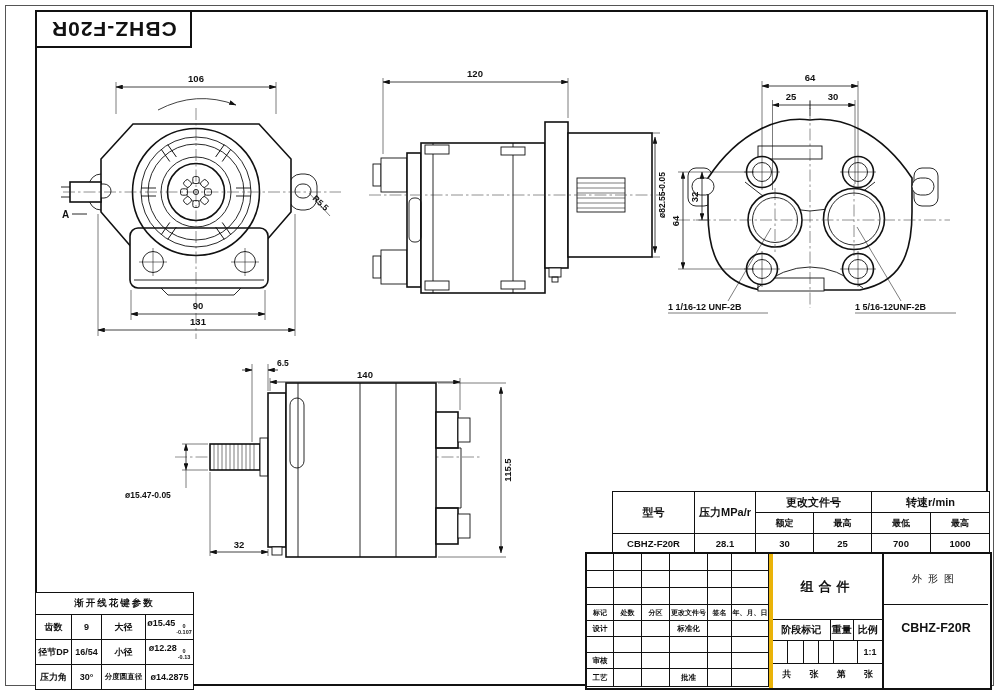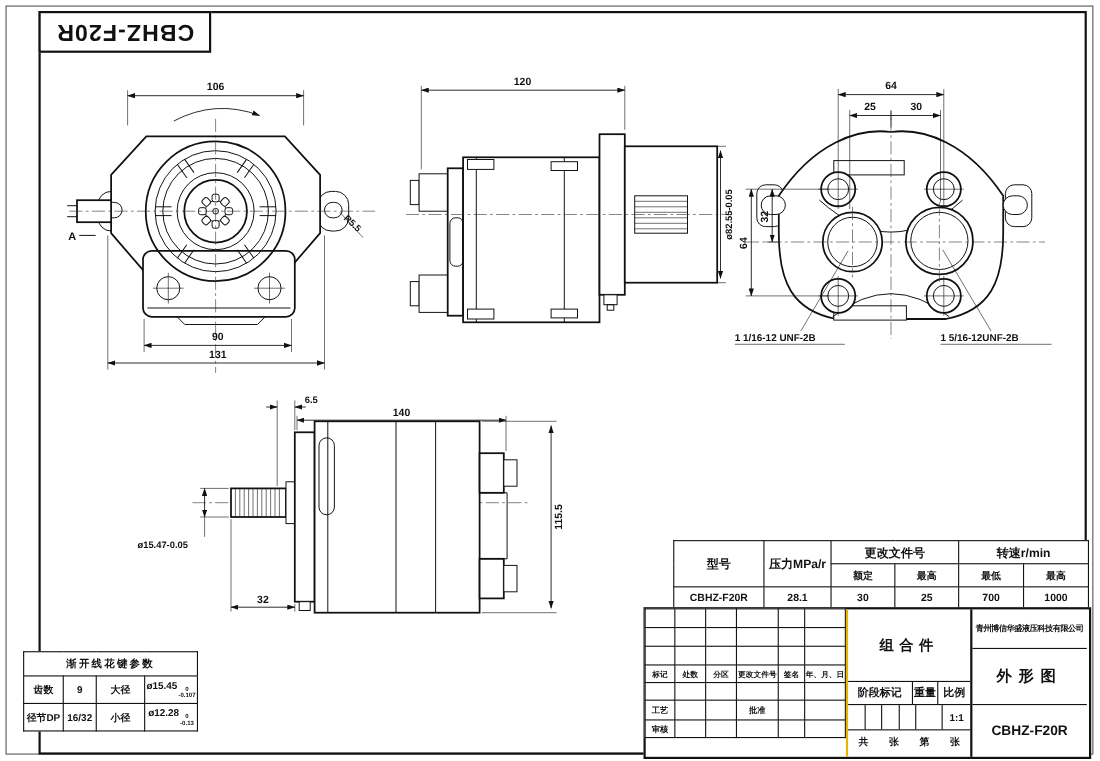--- a/index.html
+++ b/index.html
@@ -24,50 +24,50 @@
   .dimE{stroke:#111;stroke-width:.8;fill:none;marker-end:url(#ar)}
   .dimS{stroke:#111;stroke-width:.8;fill:none;marker-start:url(#ar)}
   svg text{font-family:"Liberation Sans",sans-serif;font-weight:bold;fill:#111}
   text.dt{font-size:9.5px;text-anchor:middle}
   text.ds{font-size:8.5px;text-anchor:start}
 
   
   .ttable{position:absolute;border-collapse:collapse;table-layout:fixed;background:#fff}
   .ttable td{border:1px solid #111;padding:0;text-align:center;vertical-align:middle;
              font-weight:bold;overflow:hidden;white-space:nowrap}
-  .spline{left:21px;top:592px;width:158px;font-size:9px}
+  .spline{left:35px;top:592px;width:158px;font-size:9px}
   .spline .ttl{height:21px;font-size:9.5px;letter-spacing:2px}
   .spline td{height:24px}
   .spline .sm{font-size:7.5px}
   .tol{display:inline-flex;flex-direction:column;line-height:1.05;font-size:5.5px;vertical-align:-2px;margin-left:1px;font-weight:bold}
   .spec{left:612px;top:491px;width:377px;font-size:11px}
   .spec .sub td{font-size:9px;height:20px}
   .spec .hd{height:21px}
   .spec .dat td{height:18px;font-size:9.5px}
 
   
   .tblock{position:absolute;left:585px;top:552px;width:403px;height:134px;border:2px solid #111;background:#fff}
   .revtab{left:0;top:0;width:182px;font-size:7.5px}
   .revtab td{height:15px}
   .revtab .r1 td{height:16px}
   .revtab .lab td{font-size:7px}
-  .mid{position:absolute;left:182px;top:0;width:113px;height:134px;border-left:2px solid #eab308;box-sizing:border-box}
+  .mid{position:absolute;left:182px;top:0;width:113px;height:134px;border-left:4px solid #eab308;box-sizing:border-box}
   .mid .asm{height:65px;border-bottom:1.5px solid #111;display:flex;align-items:center;justify-content:center;
             font-size:13px;font-weight:bold;letter-spacing:5px}
   .mrow{display:flex;border-bottom:1px solid #111;box-sizing:border-box}
   .mrow>div{box-sizing:border-box;border-right:1px solid #111;display:flex;align-items:center;justify-content:center;font-weight:bold}
   .mrow>div:last-child{border-right:none}
   .stage{height:21px;font-size:10px}
   .scale{height:23px;font-size:9px}
   .sheetrow{display:flex;height:21px;align-items:center;justify-content:space-around;font-size:9px;font-weight:bold}
   .rgt{position:absolute;left:295px;top:0;width:106px;height:134px;border-left:2px solid #111;box-sizing:border-box}
   .rgt .co{height:35px;border-bottom:1.5px solid #111;display:flex;align-items:center;justify-content:center;
            font-size:7.5px;font-weight:bold;letter-spacing:-.5px;white-space:nowrap}
   .rgt .doc{height:50px;border-bottom:1.5px solid #111;display:flex;align-items:center;justify-content:center;
-            font-size:14px;font-weight:bold;letter-spacing:6px}
+            font-size:10px;font-weight:normal;letter-spacing:6px}
   .rgt .mdl{height:45px;display:flex;align-items:center;justify-content:center;font-size:12.5px;font-weight:bold}
 </style>
 </head>
 <body>
 
 <div class="sheet">
   <div class="frame-outer"></div>
   <div class="frame-main"></div>
 
   <div class="corner-box">
@@ -370,26 +370,32 @@
       <td>齿数</td>
       <td>9</td>
       <td>大径</td>
       <td><span>ø15.45</span><span class="tol">
               <span>0</span>
               <span>-0.107</span>
             </span></td>
     </tr>
     <tr>
       <td>径节DP</td>
-      <td>16/32</td>
+      <td>16/54</td>
       <td>小径</td>
       <td><span>ø12.28</span><span class="tol">
               <span>0</span>
               <span>-0.13</span>
             </span></td>
+    </tr>
+    <tr>
+      <td>压力角</td>
+      <td>30°</td>
+      <td class="sm">分度圆直径</td>
+      <td>ø14.2875</td>
     </tr>
   </tbody>
     </table>
 
   <table class="ttable spec">
     <colgroup>
         <col style="width:82px">
         <col style="width:61px">
         <col style="width:58px">
         <col style="width:58px">
@@ -457,40 +463,48 @@
           </tr>
       <tr class="lab">
         <td>标记</td>
         <td>处数</td>
         <td>分区</td>
         <td>更改文件号</td>
         <td>签名</td>
         <td>年、月、日</td>
       </tr>
       <tr>
+        <td>设计</td>
+            <td></td>
+            <td></td>
+        <td>标准化</td>
+            <td></td>
+            <td></td>
+      </tr>
+      <tr>
             <td></td>
             <td></td>
             <td></td>
             <td></td>
             <td></td>
             <td></td>
           </tr>
+      <tr>
+        <td>审核</td>
+            <td></td>
+            <td></td>
+            <td></td>
+            <td></td>
+            <td></td>
+      </tr>
       <tr style="height:18px">
         <td>工艺</td>
             <td></td>
             <td></td>
         <td>批准</td>
-            <td></td>
-            <td></td>
-      </tr>
-      <tr>
-        <td>审核</td>
-            <td></td>
-            <td></td>
-            <td></td>
             <td></td>
             <td></td>
       </tr>
     </tbody>
       </table>
 
     <div class="mid">
       <div class="asm">组合件</div>
       <div class="mrow stage">
         <div style="width:63px">阶段标记</div>
@@ -507,18 +521,17 @@
       </div>
       <div class="sheetrow">
         <span>共</span>
         <span>张</span>
         <span>第</span>
         <span>张</span>
       </div>
     </div>
 
     <div class="rgt">
-      <div class="co">青州博信华盛液压科技有限公司</div>
       <div class="doc">外形图</div>
       <div class="mdl">CBHZ-F20R</div>
     </div>
   </div>
 </div>
 
 </body></html>

